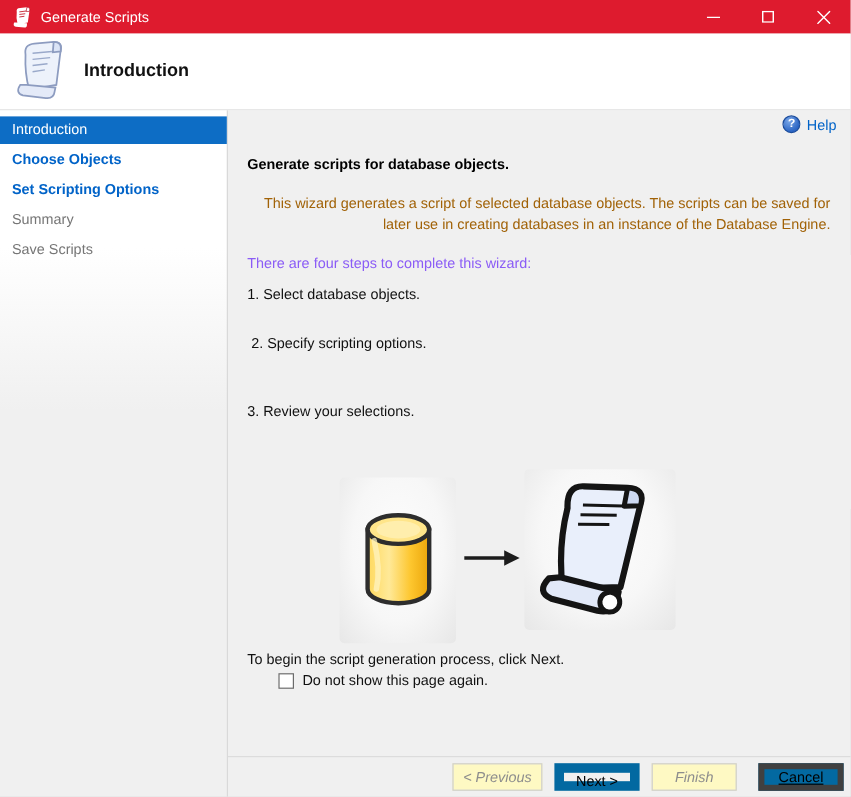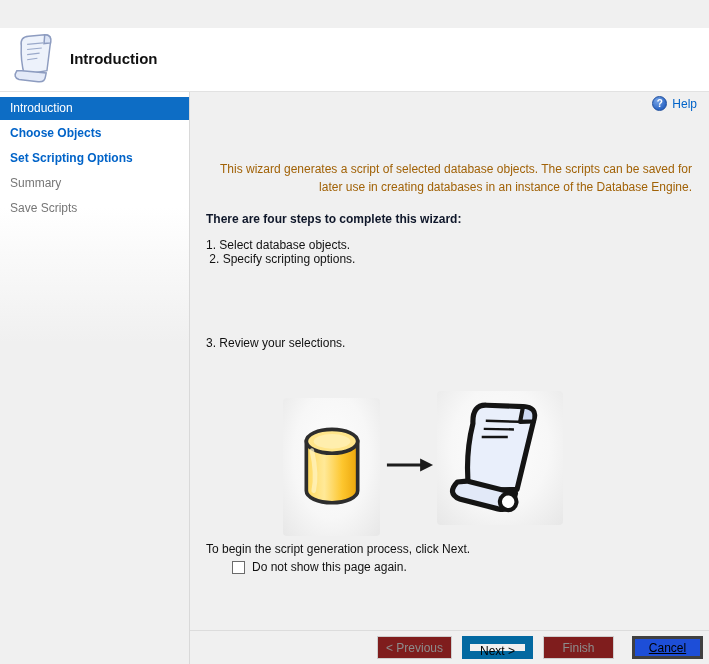--- a/index.html
+++ b/index.html
@@ -38,47 +38,75 @@
   .nav-item.disabled{color:#767676;}
   
   .content{position:absolute;left:190px;top:92px;width:519px;height:538px;background:#f0f0f0;}
   .help-link{position:absolute;top:4px;right:12px;display:flex;align-items:center;gap:5px;color:#0063c8;cursor:pointer;}
   .help-badge{width:15px;height:15px;border-radius:50%;
     background:radial-gradient(circle at 35% 30%,#7aa7e8,#2c66c4 70%);
     color:#fff;font-size:10px;font-weight:bold;display:flex;align-items:center;justify-content:center;
     border:1px solid #1d4d9c;}
   .heading{position:absolute;left:16px;top:38px;font-weight:bold;font-size:12px;color:#000;}
   .para{position:absolute;left:20px;top:68px;width:482px;line-height:1.5;color:#a16207;text-align:right;}
-  .steps-title{position:absolute;left:16px;top:120px;color:#0f172a;font-weight:bold;}
+  .steps-title{position:absolute;left:16px;top:120px;color:#8b5cf6;}
   .step{position:absolute;left:16px;color:#111;white-space:pre-wrap;}
-  .step.s1{top:146px;} .step.s2{top:160px;} .step.s3{top:200px;margin-top:44px;} .step.s4{top:227px;}
+  .step.s1{top:146px;} .step.s2{top:187px;} .step.s3{top:200px;margin-top:44px;} .step.s4{top:227px;}
   .tile{position:absolute;border-radius:4px;
     background:radial-gradient(ellipse at 50% 42%,#fdfdfd 0%,#f7f7f7 55%,#e7e7e7 100%);}
   .tile.db{left:93px;top:306px;width:97px;height:138px;display:flex;align-items:center;justify-content:center;}
   .tile.scroll{left:247px;top:299px;width:126px;height:134px;display:flex;align-items:center;justify-content:center;}
   .flow-arrow{position:absolute;left:196px;top:364px;width:48px;height:18px;}
   .note{position:absolute;left:16px;top:450px;color:#111;}
   .chk-row{position:absolute;left:16px;top:468px;display:flex;align-items:center;gap:7px;color:#111;padding-left:26px;}
   .chk{width:13px;height:13px;background:#fff;border:1px solid #6b6b6b;margin:0;appearance:none;-webkit-appearance:none;}
   
   .bottombar{
     position:absolute;left:190px;top:630px;width:519px;height:34px;background:#f0f0f0;
     border-top:1px solid #dcdcdc;display:flex;align-items:center;justify-content:flex-end;padding-right:6px;
   }
   .btn{height:23px;min-width:71px;font-family:inherit;font-size:12px;text-align:center;
     background:#ebebeb;border:1px solid #adadad;padding:0 8px;}
-  .btn.disabled{background:#7f1d1d;border-color:#cecece;color:#8d8d8d;margin-left:10px;}
+  .btn.disabled{background:#fef9c3;border-color:#cecece;color:#8d8d8d;margin-left:10px;font-style:italic;}
   .btn.default{border:8px solid #0369a1;background:#f0f0f0;color:#000;margin-left:10px;}
-  .btn.normal{border:3px solid #404040;background:#1d4ed8;color:#000;margin-left:18px;text-decoration:underline;}
+  .btn.normal{border:5px solid #404040;background:#0369a1;color:#000;margin-left:18px;text-decoration:underline;}
 </style>
 </head>
 <body>
 
 <div class="window">
 
+  <div class="titlebar">
+    <span class="app-icon">
+      <svg viewBox="0 0 24 26" width="17" height="19">
+        <path d="M7,7 Q6,2 11,2 L19,1 Q23,1 22,5 L20,19 8,21 Q6,13 7,7 Z" fill="#ffffff"></path>
+        <path d="M19,1 q4,0 3,5 l-4,0 z" fill="#ffffff" stroke="#b20f20" stroke-width="0.8"></path>
+        <path d="M4,19 q-2,4 2,5 l10,1 q3,0 3,-3 l0,-2 -13,-1 z" fill="#ffffff"></path>
+        <path d="M10,6.5 L18,5.5 M10,9.5 L17,8.7 M10,12.5 L16,11.7" stroke="#c01021" stroke-width="1" fill="none"></path>
+      </svg>
+    </span>
+    <span class="title-text">Generate Scripts</span>
+    <div class="win-controls">
+      <div class="win-btn">
+        <svg width="11" height="11" viewBox="0 0 11 11">
+            <line x1="0" y1="5.5" x2="11" y2="5.5" stroke="#fff" stroke-width="1.2"></line>
+          </svg>
+      </div>
+      <div class="win-btn">
+        <svg width="10" height="10" viewBox="0 0 10 10">
+            <rect x="0.6" y="0.6" width="8.8" height="8.8" fill="none" stroke="#fff" stroke-width="1.2"></rect>
+          </svg>
+      </div>
+      <div class="win-btn">
+        <svg width="11" height="11" viewBox="0 0 11 11">
+            <path d="M0,0 L11,11 M11,0 L0,11" stroke="#fff" stroke-width="1.2"></path>
+          </svg>
+      </div>
+    </div>
+  </div>
 
   <div class="header">
     <span class="hdr-icon">
       <svg viewBox="0 0 60 72" width="44" height="54">
         <path d="M14,18 Q12,6 24,5 L46,3 Q56,3 54,12 L49,52 18,57 Q13,38 14,18 Z" fill="#edf2fb" stroke="#8d9cc0" stroke-width="2"></path>
         <path d="M46,3 q10,0 8,11 l-9,1 z" fill="#dbe4f6" stroke="#8d9cc0" stroke-width="2"></path>
         <path d="M8,52 q-6,9 3,12 l26,3 q9,1 10,-7 l1,-5 -33,-3 z" fill="#e4eaf8" stroke="#8d9cc0" stroke-width="2"></path>
         <path d="M22,16 L44,14 M22,23 L42,21 M22,30 L39,28 M22,37 L36,35" stroke="#9aa9ca" stroke-width="1.6" fill="none"></path>
       </svg>
     </span>
@@ -93,20 +121,21 @@
     <div class="nav-item disabled">Save Scripts</div>
   </div>
 
   <div class="content">
 
     <div class="help-link">
       <span class="help-badge">?</span>
       <span>Help</span>
     </div>
 
+    <div class="heading">Generate scripts for database objects.</div>
     <div class="para">This wizard generates a script of selected database objects. The scripts can be saved for later use in creating databases in an instance of the Database Engine.</div>
     <div class="steps-title">There are four steps to complete this wizard:</div>
     <div class="step s1">1. Select database objects.</div>
     <div class="step s2"> 2. Specify scripting options.</div>
     <div class="step s3">3. Review your selections.</div>
 
     <div class="tile db">
       <svg viewBox="0 0 72 96" width="66" height="88">
         <defs>
           <linearGradient id="goldBody" x1="0" y1="0" x2="1" y2="0">

